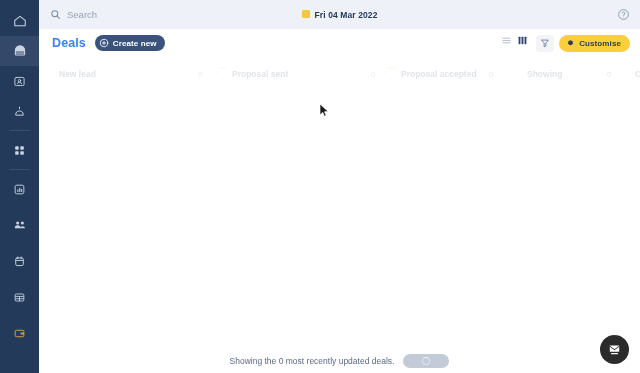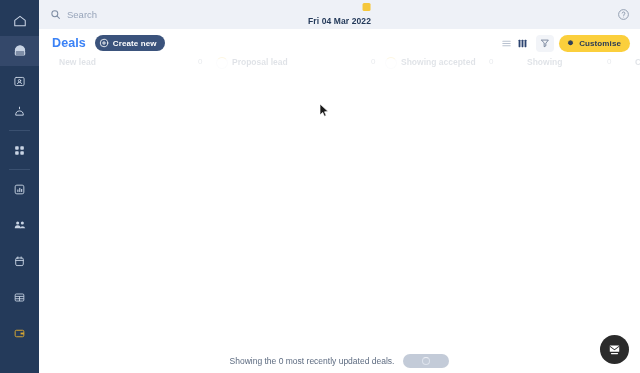--- a/index.html
+++ b/index.html
@@ -57,21 +57,21 @@
   .search-input {
     border: none; background: transparent; outline: none;
     font-size: 9.5px; color: #4b5c75;
     font-family: "Liberation Sans", sans-serif;
     width: 170px;
     padding: 0;
   }
   .search-input::placeholder { color: #98a5ba; }
   .date-wrap {
     position: absolute; left: 50%; transform: translateX(-50%);
-    display: flex; align-items: flex-end; gap: 5px; flex-direction: column;
+    display: flex; align-items: flex-start; gap: 5px;
   }
   .date-swatch {
     width: 8px; height: 8px; border-radius: 1.5px;
     background: #f5c73b;
   }
   .date-text { font-size: 8.5px; font-weight: bold; color: #243a5a; letter-spacing: .1px; }
   .top-right {
     margin-left: auto; display: flex; align-items: center; gap: 8px;
     margin-right: 10px;
   }
@@ -105,21 +105,21 @@
     height: 16px;
     padding: 0 8px 0 4px;
     font-size: 8px; font-weight: bold;
     font-family: "Liberation Sans", sans-serif;
     margin-left: 9px;
     cursor: pointer;
     letter-spacing: .1px;
   }
   .head-tools {
     margin-left: auto;
-    display: flex; align-items: center; gap: 5px;
+    display: flex; align-items: flex-start; gap: 5px;
   }
   .viewtoggle { display: flex; align-items: center; gap: 5px; }
   .vt-list { color: #b9c2d0; display: flex; cursor: pointer; }
   .vt-board { color: #2c4470; display: flex; cursor: pointer; }
   .filter-btn {
     width: 18px; height: 17px;
     background: #f2f4f8;
     border-radius: 4px;
     display: flex; align-items: center; justify-content: center;
     color: #5f6f89;
@@ -143,21 +143,21 @@
   
   .board {
     flex: 1;
     position: relative;
     background: #ffffff;
     overflow: hidden;
   }
   .stage-row {
     display: flex;
     height: 22px;
-    align-items: flex-start;
+    align-items: flex-end;
     opacity: .14;
     padding-left: 20px;
   }
   .stage {
     display: flex; align-items: center; gap: 5px;
     width: 139px;
     flex: 0 0 139px;
   }
   .stage-name {
     font-size: 8.5px; font-weight: bold; color: #243a5a;
@@ -413,31 +413,31 @@
           <span class="stage-name">New lead</span>
         </div>
         <div class="stage" style="flex:0 0 18px;width:18px">
           <span class="stage-count">0</span>
         </div>
 
         <div class="stage" style="flex:0 0 16px;width:16px">
           <span class="spinner-sm"></span>
         </div>
         <div class="stage">
-          <span class="stage-name">Proposal lead</span>
+          <span class="stage-name">Proposal sent</span>
         </div>
         <div class="stage" style="flex:0 0 14px;width:14px">
           <span class="stage-count">0</span>
         </div>
 
         <div class="stage" style="flex:0 0 16px;width:16px">
           <span class="spinner-sm"></span>
         </div>
         <div class="stage" style="flex:0 0 88px;width:88px">
-          <span class="stage-name">Showing accepted</span>
+          <span class="stage-name">Proposal accepted</span>
         </div>
         <div class="stage" style="flex:0 0 38px;width:38px">
           <span class="stage-count">0</span>
         </div>
 
         <div class="stage" style="flex:0 0 80px;width:80px">
           <span class="stage-name">Showing</span>
         </div>
         <div class="stage" style="flex:0 0 28px;width:28px">
           <span class="stage-count">0</span>

